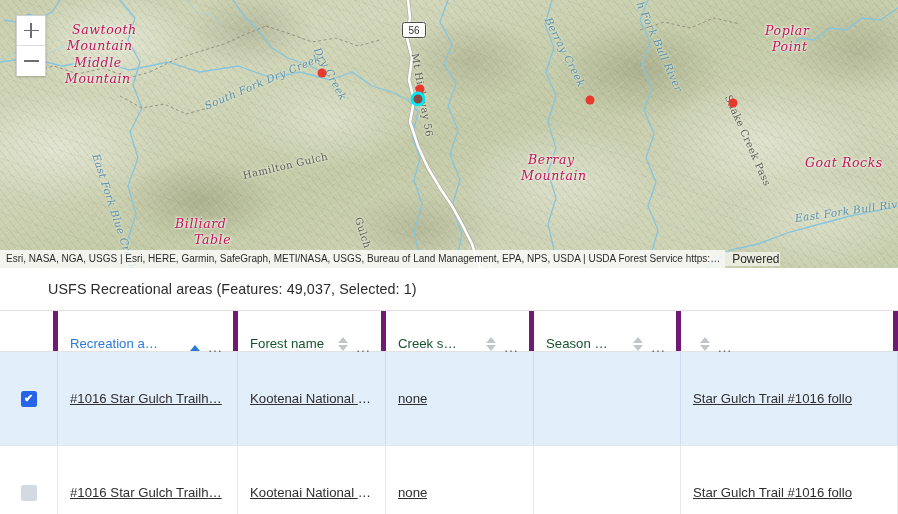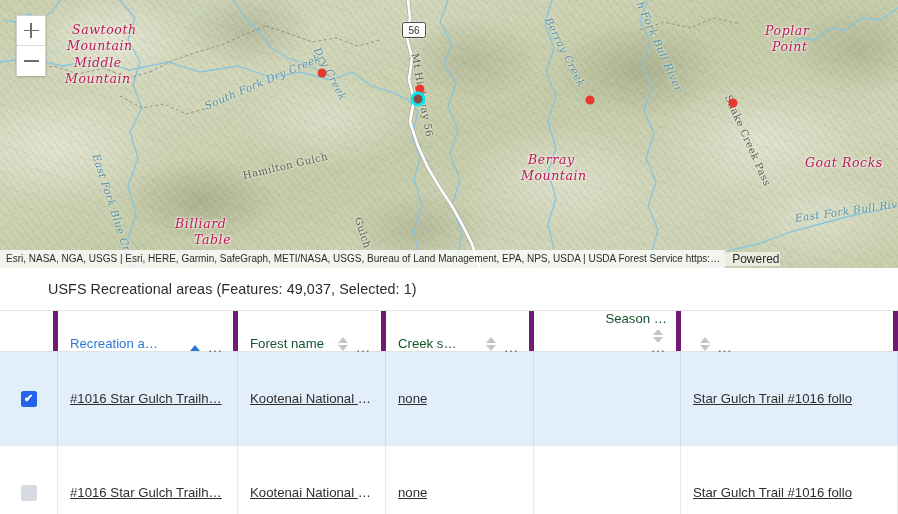--- a/index.html
+++ b/index.html
@@ -245,21 +245,21 @@
     white-space: nowrap;
     overflow: hidden;
   }
   .td-text {
     overflow: hidden; text-overflow: ellipsis; white-space: nowrap; text-decoration: underline;
   }
   .col-check { width: 58px; justify-content: center; padding: 0; }
   .col-0 { width: 180px; }
   .col-1 { width: 148px; }
   .col-2 { width: 148px; }
-  .col-3 { width: 147px; flex-direction: column; }
+  .col-3 { width: 147px; }
   .col-4 { width: 217px; }
 
   .checkbox {
     width: 16px; height: 16px;
     border-radius: 2.5px;
     background: #d4d9e2;
     display: flex; align-items: center; justify-content: center;
     cursor: pointer;
   }
   .checkbox.checked { background: #2563eb; }

